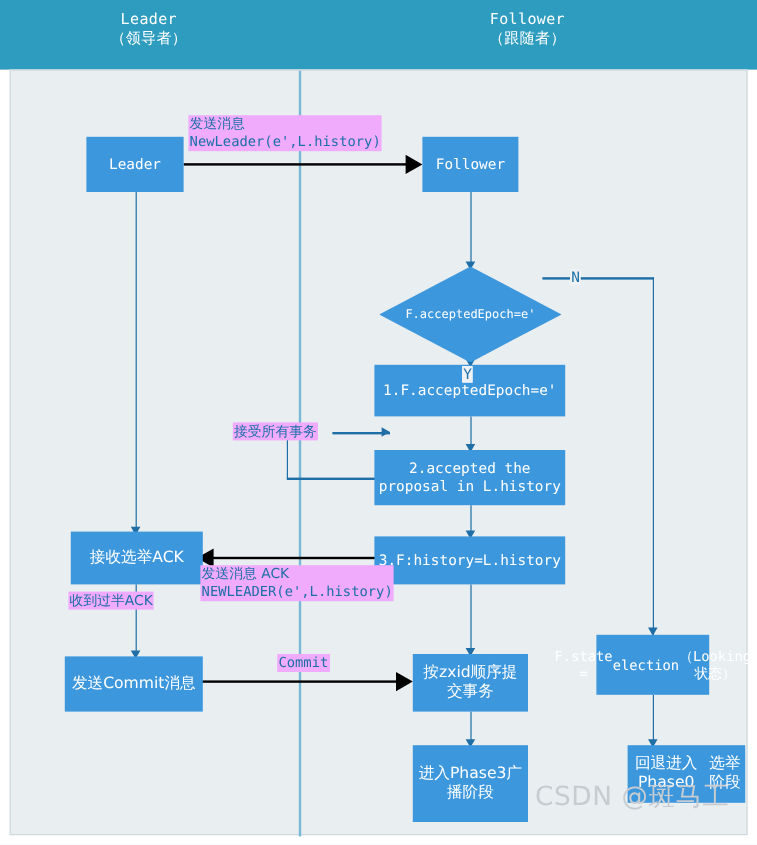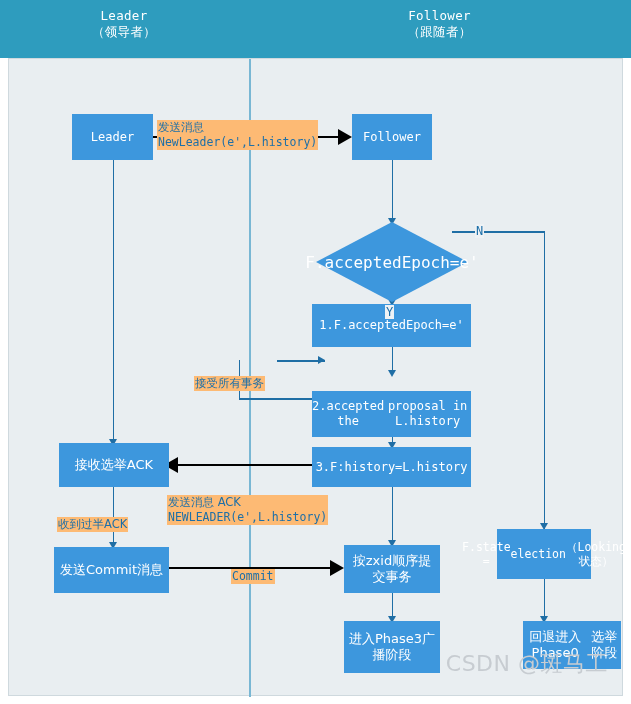--- a/index.html
+++ b/index.html
@@ -47,21 +47,21 @@
   }
   .diamond .shape{
     position:absolute;left:0;top:0;width:100%;height:100%;
     background:#3d97dd;
     clip-path:polygon(50% 0,100% 50%,50% 100%,0 50%);
   }
   .diamond .dlabel{
     position:absolute;left:0;top:0;width:100%;height:100%;
     display:flex;align-items:center;justify-content:center;
     color:#ffffff;font-family:"DejaVu Sans Mono","Liberation Mono",monospace;
-    font-size:16px;
+    font-size:10px;
   }
 
   .edge{position:absolute;background:#1f6ea5;}
   .edge.h{height:1.5px;}
   .edge.v{width:1.5px;}
   .edge.black{background:#000000;}
   .edge.black.h{height:2px;}
 
   .arrowhead{position:absolute;width:0;height:0;}
   .arrowhead.down{
@@ -75,24 +75,23 @@
   .arrowhead.left-black{
     border-top:8px solid transparent;border-bottom:8px solid transparent;
     border-right:14px solid #000000;
   }
   .arrowhead.right-blue{
     border-top:4.5px solid transparent;border-bottom:4.5px solid transparent;
     border-left:7px solid #1f6ea5;
   }
 
   .edge-label{
-    position:absolute;color:#1d6fa8;background:#fdba74;
+    position:absolute;color:#1d6fa8;background:#f0abfc;
     font-size:11.5px;line-height:15px;white-space:nowrap;
     padding:0 1px;
-    margin-top:24px;
   }
   .edge-label.mono{font-family:"DejaVu Sans Mono","Liberation Mono",monospace;font-size:11.5px;}
   .edge-label.mixed{font-family:"DejaVu Sans","Liberation Sans",sans-serif;}
   .edge-label .mline{font-family:"DejaVu Sans Mono","Liberation Mono",monospace;display:block;}
   .edge-label .cline{font-family:"DejaVu Sans","Liberation Sans",sans-serif;display:block;}
   .branch-label{
     position:absolute;color:#1d6fa8;background:#eef2f5;
     font-family:"DejaVu Sans Mono","Liberation Mono",monospace;
     font-size:12px;line-height:14px;padding:0 1px;
   }
@@ -172,37 +171,37 @@
 
     <div class="node" style="left:343px;top:55px;width:80px;height:46px;">Follower</div>
 
     <div class="diamond" style="left:307px;top:163px;width:152px;height:80px;">
       <div class="shape"></div>
       <div class="dlabel">F.acceptedEpoch=e'</div>
     </div>
 
     <div class="node" style="left:303px;top:245px;width:159px;height:43px;">1.F.acceptedEpoch=e'</div>
 
-    <div class="node" style="left:303px;top:316px;width:159px;height:46px;flex-direction:row;margin-top:16px;">
+    <div class="node" style="left:303px;top:316px;width:159px;height:46px;flex-direction:column;">
       <span>2.accepted the</span>
       <span>proposal in L.history</span>
     </div>
 
     <div class="node" style="left:303px;top:388px;width:159px;height:40px;">3.F:history=L.history</div>
 
     <div class="node cn" style="left:50px;top:384px;width:110px;height:44px;">接收选举ACK</div>
 
     <div class="node cn" style="left:45px;top:488px;width:115px;height:46px;">发送Commit消息</div>
 
     <div class="node cn" style="left:335px;top:486px;width:96px;height:48px;flex-direction:column;">
       <span>按zxid顺序提</span>
       <span>交事务</span>
     </div>
 
-    <div class="node cn" style="left:335px;top:562px;width:96px;height:52px;flex-direction:column;">
+    <div class="node cn" style="left:335px;top:562px;width:96px;height:64px;flex-direction:column;">
       <span>进入Phase3广</span>
       <span>播阶段</span>
     </div>
 
     <div class="node" style="left:488px;top:470px;width:94px;height:50px;font-size:11.5px;line-height:14px;">
       <span>F.state =</span>
       <span>election</span>
       <span class="cn" style="font-size:11.5px;line-height:14px;">（Looking状态）</span>
     </div>
 

